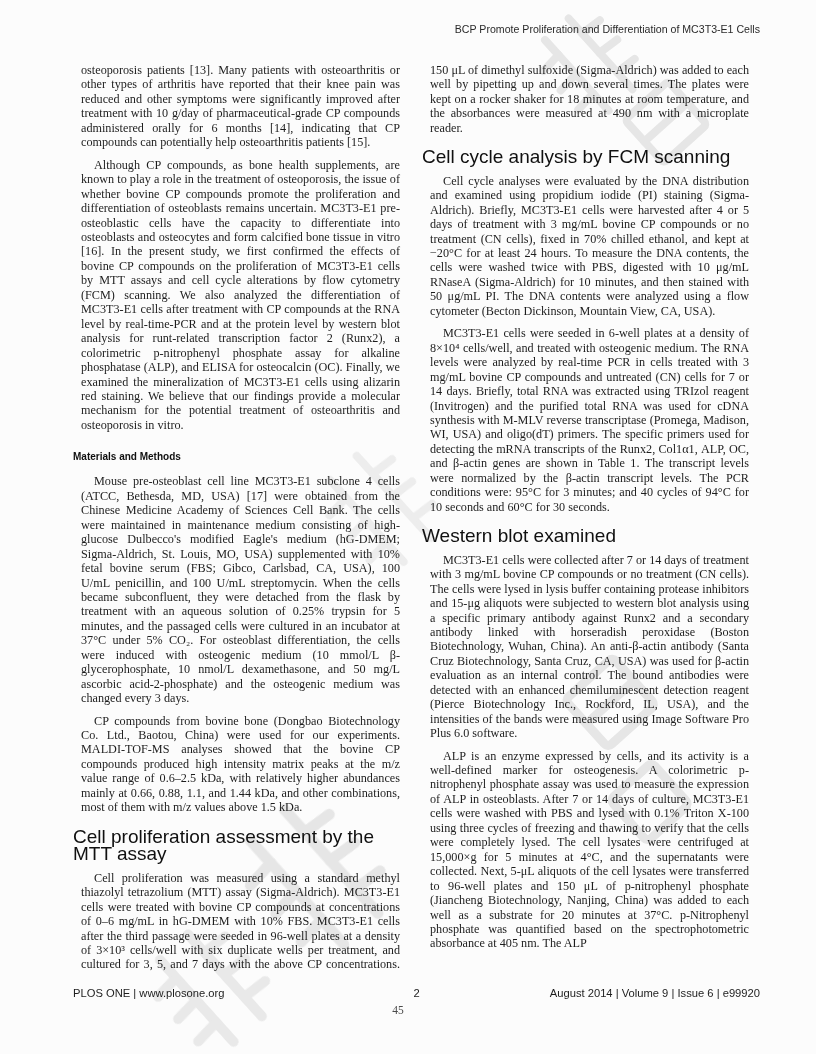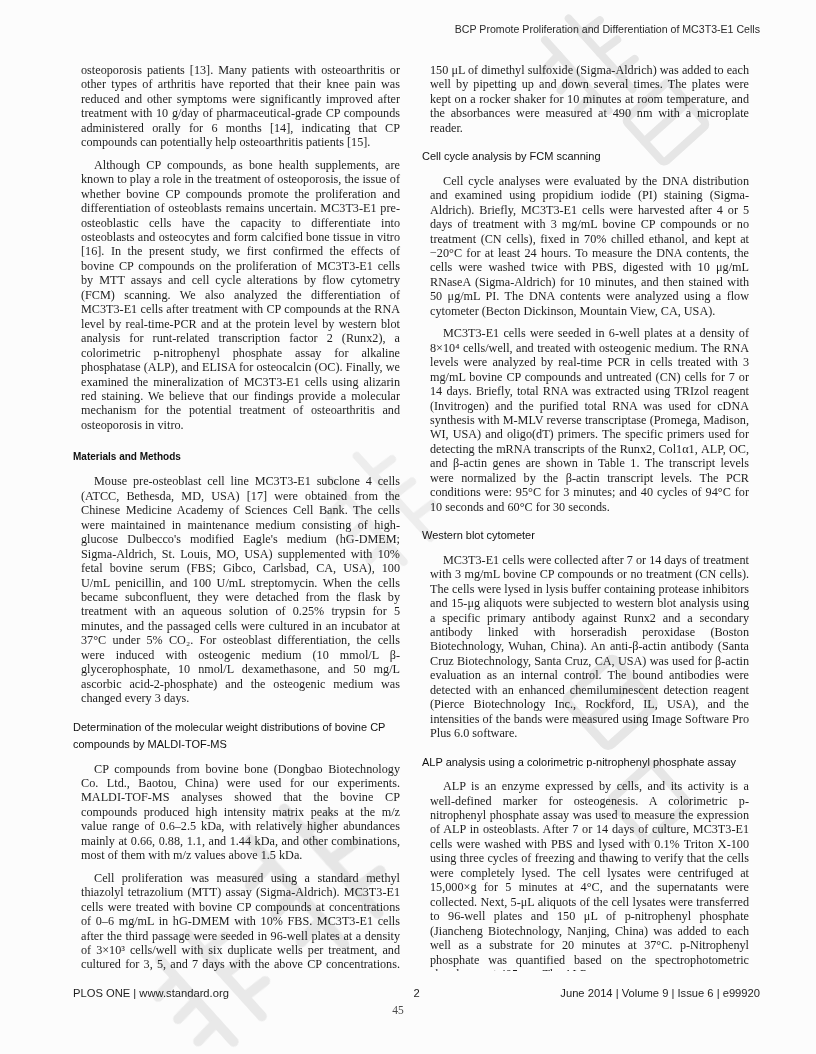--- a/index.html
+++ b/index.html
@@ -29,21 +29,21 @@
     -webkit-hyphens:auto;hyphens:auto;
   }
   .paragraph.indent{text-indent:13px;}
   .section_heading{
     font-family:"Liberation Sans", sans-serif;
     font-weight:bold;font-size:10px;line-height:18px;
     margin:16px 0 8px;color:#101010;
   }
   .subsection_heading{
     font-family:"Liberation Sans", sans-serif;
-    font-weight:normal;font-size:11px;line-height:17.5px;
+    font-weight:normal;font-size:19px;line-height:17.5px;
     margin:13px 0 4px;color:#101010;
   }
   .col > .blk:first-child{margin-top:0;}
   .footer{
     position:absolute;top:987px;left:73px;right:56px;
     font-family:"Liberation Sans", sans-serif;
     font-size:11.2px;color:#1d1d1d;
   }
   .footer-left{position:absolute;left:0;top:0;}
   .footer-center{position:absolute;left:0;right:0;text-align:center;}
@@ -124,37 +124,36 @@
   </svg>
 
   <div class="running-head">BCP Promote Proliferation and Differentiation of MC3T3-E1 Cells</div>
 
   <div class="columns">
     <div class="col">
         <div class="blk paragraph">osteoporosis patients [13]. Many patients with osteoarthritis or other types of arthritis have reported that their knee pain was reduced and other symptoms were significantly improved after treatment with 10 g/day of pharmaceutical-grade CP compounds administered orally for 6 months [14], indicating that CP compounds can potentially help osteoarthritis patients [15].</div>
         <div class="blk paragraph indent">Although CP compounds, as bone health supplements, are known to play a role in the treatment of osteoporosis, the issue of whether bovine CP compounds promote the proliferation and differentiation of osteoblasts remains uncertain. MC3T3-E1 pre-osteoblastic cells have the capacity to differentiate into osteoblasts and osteocytes and form calcified bone tissue in vitro [16]. In the present study, we first confirmed the effects of bovine CP compounds on the proliferation of MC3T3-E1 cells by MTT assays and cell cycle alterations by flow cytometry (FCM) scanning. We also analyzed the differentiation of MC3T3-E1 cells after treatment with CP compounds at the RNA level by real-time-PCR and at the protein level by western blot analysis for runt-related transcription factor 2 (Runx2), a colorimetric p-nitrophenyl phosphate assay for alkaline phosphatase (ALP), and ELISA for osteocalcin (OC). Finally, we examined the mineralization of MC3T3-E1 cells using alizarin red staining. We believe that our findings provide a molecular mechanism for the potential treatment of osteoarthritis and osteoporosis in vitro.</div>
         <div class="blk section_heading">Materials and Methods</div>
         <div class="blk paragraph indent">Mouse pre-osteoblast cell line MC3T3-E1 subclone 4 cells (ATCC, Bethesda, MD, USA) [17] were obtained from the Chinese Medicine Academy of Sciences Cell Bank. The cells were maintained in maintenance medium consisting of high-glucose Dulbecco's modified Eagle's medium (hG-DMEM; Sigma-Aldrich, St. Louis, MO, USA) supplemented with 10% fetal bovine serum (FBS; Gibco, Carlsbad, CA, USA), 100 U/mL penicillin, and 100 U/mL streptomycin. When the cells became subconfluent, they were detached from the flask by treatment with an aqueous solution of 0.25% trypsin for 5 minutes, and the passaged cells were cultured in an incubator at 37°C under 5% CO₂. For osteoblast differentiation, the cells were induced with osteogenic medium (10 mmol/L β-glycerophosphate, 10 nmol/L dexamethasone, and 50 mg/L ascorbic acid-2-phosphate) and the osteogenic medium was changed every 3 days.</div>
-        <div class="blk subsection_heading">Determination of the molecular weight distributions of bovine CP compounds by MALDI-TOF-MS</div>
         <div class="blk paragraph indent">CP compounds from bovine bone (Dongbao Biotechnology Co. Ltd., Baotou, China) were used for our experiments. MALDI-TOF-MS analyses showed that the bovine CP compounds produced high intensity matrix peaks at the m/z value range of 0.6–2.5 kDa, with relatively higher abundances mainly at 0.66, 0.88, 1.1, and 1.44 kDa, and other combinations, most of them with m/z values above 1.5 kDa.</div>
+        <div class="blk subsection_heading">Cell proliferation assessment by the MTT assay</div>
         <div class="blk paragraph indent">Cell proliferation was measured using a standard methyl thiazolyl tetrazolium (MTT) assay (Sigma-Aldrich). MC3T3-E1 cells were treated with bovine CP compounds at concentrations of 0–6 mg/mL in hG-DMEM with 10% FBS. MC3T3-E1 cells after the third passage were seeded in 96-well plates at a density of 3×10³ cells/well with six duplicate wells per treatment, and cultured for 3, 5, and 7 days with the above CP concentrations. MTT reagent (5 mg/mL) was added to each well and incubated for 4–6 hours. Each mixture was then carefully removed and</div>
       </div>
     <div class="col">
-        <div class="blk paragraph">150 μL of dimethyl sulfoxide (Sigma-Aldrich) was added to each well by pipetting up and down several times. The plates were kept on a rocker shaker for 10 minutes at room temperature, and the absorbances were measured at 490 nm with a microplate reader.</div>
+        <div class="blk paragraph">150 μL of dimethyl sulfoxide (Sigma-Aldrich) was added to each well by pipetting up and down several times. The plates were kept on a rocker shaker for 18 minutes at room temperature, and the absorbances were measured at 490 nm with a microplate reader.</div>
         <div class="blk subsection_heading">Cell cycle analysis by FCM scanning</div>
         <div class="blk paragraph indent">Cell cycle analyses were evaluated by the DNA distribution and examined using propidium iodide (PI) staining (Sigma-Aldrich). Briefly, MC3T3-E1 cells were harvested after 4 or 5 days of treatment with 3 mg/mL bovine CP compounds or no treatment (CN cells), fixed in 70% chilled ethanol, and kept at −20°C for at least 24 hours. To measure the DNA contents, the cells were washed twice with PBS, digested with 10 μg/mL RNaseA (Sigma-Aldrich) for 10 minutes, and then stained with 50 μg/mL PI. The DNA contents were analyzed using a flow cytometer (Becton Dickinson, Mountain View, CA, USA).</div>
         <div class="blk paragraph indent">MC3T3-E1 cells were seeded in 6-well plates at a density of 8×10⁴ cells/well, and treated with osteogenic medium. The RNA levels were analyzed by real-time PCR in cells treated with 3 mg/mL bovine CP compounds and untreated (CN) cells for 7 or 14 days. Briefly, total RNA was extracted using TRIzol reagent (Invitrogen) and the purified total RNA was used for cDNA synthesis with M-MLV reverse transcriptase (Promega, Madison, WI, USA) and oligo(dT) primers. The specific primers used for detecting the mRNA transcripts of the Runx2, Col1α1, ALP, OC, and β-actin genes are shown in Table 1. The transcript levels were normalized by the β-actin transcript levels. The PCR conditions were: 95°C for 3 minutes; and 40 cycles of 94°C for 10 seconds and 60°C for 30 seconds.</div>
-        <div class="blk subsection_heading">Western blot cytometer</div>
+        <div class="blk subsection_heading">Western blot examined</div>
         <div class="blk paragraph indent">MC3T3-E1 cells were collected after 7 or 14 days of treatment with 3 mg/mL bovine CP compounds or no treatment (CN cells). The cells were lysed in lysis buffer containing protease inhibitors and 15-μg aliquots were subjected to western blot analysis using a specific primary antibody against Runx2 and a secondary antibody linked with horseradish peroxidase (Boston Biotechnology, Wuhan, China). An anti-β-actin antibody (Santa Cruz Biotechnology, Santa Cruz, CA, USA) was used for β-actin evaluation as an internal control. The bound antibodies were detected with an enhanced chemiluminescent detection reagent (Pierce Biotechnology Inc., Rockford, IL, USA), and the intensities of the bands were measured using Image Software Pro Plus 6.0 software.</div>
-        <div class="blk subsection_heading">ALP analysis using a colorimetric p-nitrophenyl phosphate assay</div>
         <div class="blk paragraph indent">ALP is an enzyme expressed by cells, and its activity is a well-defined marker for osteogenesis. A colorimetric p-nitrophenyl phosphate assay was used to measure the expression of ALP in osteoblasts. After 7 or 14 days of culture, MC3T3-E1 cells were washed with PBS and lysed with 0.1% Triton X-100 using three cycles of freezing and thawing to verify that the cells were completely lysed. The cell lysates were centrifuged at 15,000×g for 5 minutes at 4°C, and the supernatants were collected. Next, 5-μL aliquots of the cell lysates were transferred to 96-well plates and 150 μL of p-nitrophenyl phosphate (Jiancheng Biotechnology, Nanjing, China) was added to each well as a substrate for 20 minutes at 37°C. p-Nitrophenyl phosphate was quantified based on the spectrophotometric absorbance at 405 nm. The ALP</div>
       </div>
   </div>
 
   <div class="footer">
-    <span class="footer-left">PLOS ONE | www.standard.org</span>
+    <span class="footer-left">PLOS ONE | www.plosone.org</span>
     <span class="footer-center">2</span>
-    <span class="footer-right">June 2014 | Volume 9 | Issue 6 | e99920</span>
+    <span class="footer-right">August 2014 | Volume 9 | Issue 6 | e99920</span>
   </div>
 
   <div class="scan-page-num">45</div>
 
 </div>
 
 </body></html>

